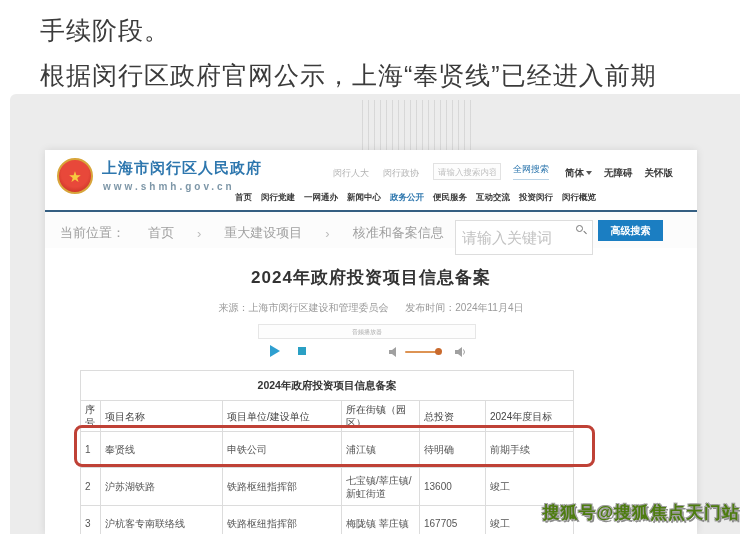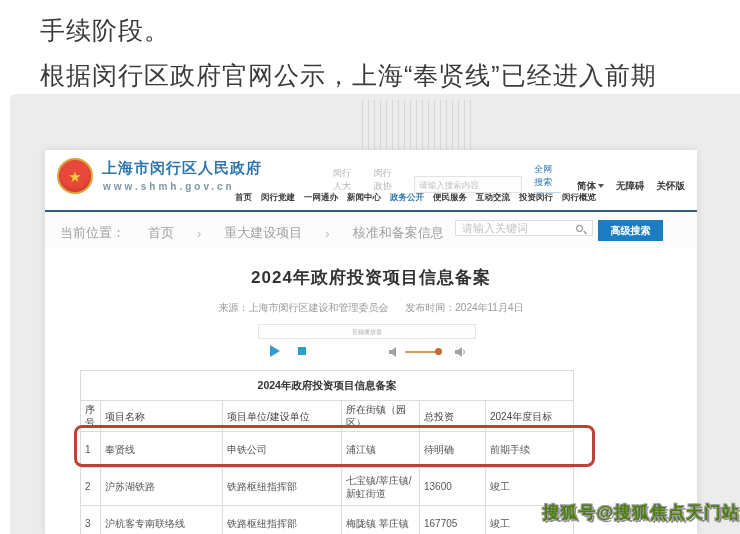--- a/index.html
+++ b/index.html
@@ -18,36 +18,36 @@
 
   
   .emblem { position:absolute; left:12px; top:8px; width:36px; height:36px; border-radius:50%;
             background:radial-gradient(circle at 50% 42%, #e8483a 0 55%, #b5261a 100%);
             border:2px solid #d8a53a; color:#f7c93f; font-size:15px; line-height:33px; text-align:center; }
   .site-name { position:absolute; left:57px; top:9px; font-size:15px; font-weight:bold; color:#2e77ae; letter-spacing:1px; }
   .site-url  { position:absolute; left:58px; top:31px; font-size:10px; font-weight:bold; color:#7e97a8; letter-spacing:3px; }
 
   .toplinks { position:absolute; left:288px; top:13px; display:flex; align-items:flex-end; font-size:9px; color:#b3b3b3; }
   .toplinks .tlink { margin-right:14px; }
-  .hdr-search { width:108px; height:17px; border:1px solid #e2e2e2; background:#fdfdfd; font-size:8.5px; padding:0 4px; color:#888; margin-right:12px; }
+  .hdr-search { width:68px; height:17px; border:1px solid #e2e2e2; background:#fdfdfd; font-size:8.5px; padding:0 4px; color:#888; margin-right:12px; }
   .hdr-search::placeholder { color:#c0c0c0; }
   .fullnet { color:#2e77ae; margin-right:16px; border-bottom:1px solid #bcd4e6; padding-bottom:3px; }
   .dark { color:#3a3a3a; font-weight:bold; font-size:9.5px; margin-right:12px; white-space:nowrap; }
   .caret { display:inline-block; width:0; height:0; border-left:3px solid transparent; border-right:3px solid transparent; border-top:4px solid #555; margin-left:2px; vertical-align:middle; }
 
   .nav { position:absolute; left:190px; top:42px; display:flex; gap:9px; font-size:8.5px; font-weight:bold; color:#3c3c3c; white-space:nowrap; }
   .nav .nav-item.active { color:#2e77ae; }
 
   .blueline { position:absolute; left:0; top:60px; width:652px; height:2px; background:#355f82; }
 
   
   .crumbbar { position:absolute; left:0; top:62px; width:652px; height:36px; background:#fcfcfc; }
   .crumb { position:absolute; left:15px; top:12px; font-size:13px; color:#a0a0a0; display:flex; gap:23px; align-items:center; }
   .crumb .sep { color:#bcbcbc; }
-  .kw-search { position:absolute; left:410px; top:8px; width:138px; height:16px; border:1px solid #dddddd; background:#ffffff; font-size:11px; padding:0 20px 0 6px; color:#888; }
+  .kw-search { position:absolute; left:410px; top:8px; width:138px; height:35px; border:1px solid #dddddd; background:#ffffff; font-size:15px; padding:0 20px 0 6px; color:#888; }
   .kw-search::placeholder { color:#c2c2c2; }
   .mag { position:absolute; left:531px; top:13px; width:7px; height:7px; border:1.4px solid #777; border-radius:50%; }
   .mag::after { content:""; position:absolute; left:6px; top:6px; width:4px; height:1.4px; background:#777; transform:rotate(45deg); }
   .adv-btn { position:absolute; left:553px; top:8px; width:65px; height:21px; background:#1b7ec2; color:#ffffff; font-size:10px; font-weight:bold; text-align:center; line-height:21px; border:none; }
 
   
   .art-title { position:absolute; left:0; top:116px; width:652px; text-align:center; font-size:17px; font-weight:bold; color:#333333; letter-spacing:1px; }
   .art-meta { position:absolute; left:0; top:151px; width:652px; text-align:center; font-size:10px; color:#9a9a9a; }
   .art-meta span { margin:15px 7px;text-align:right; }
 

